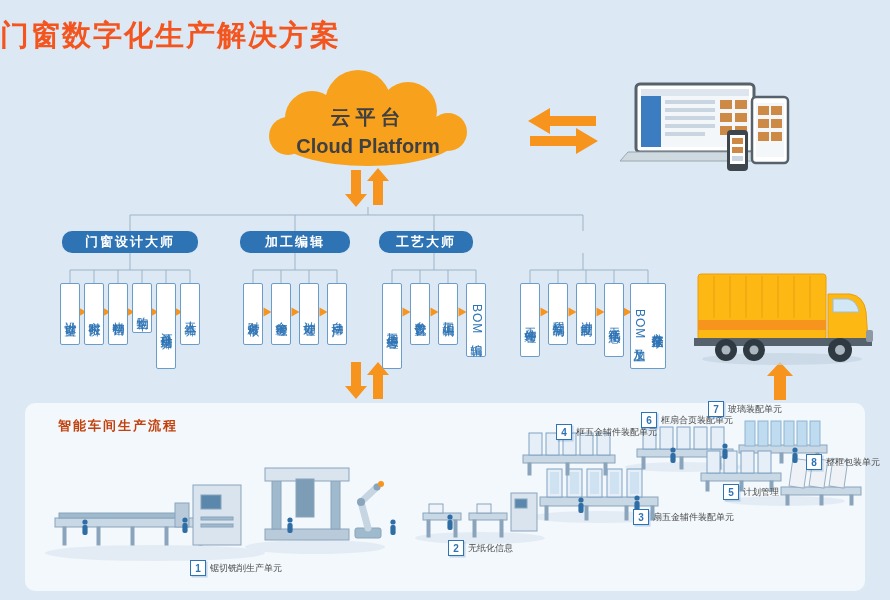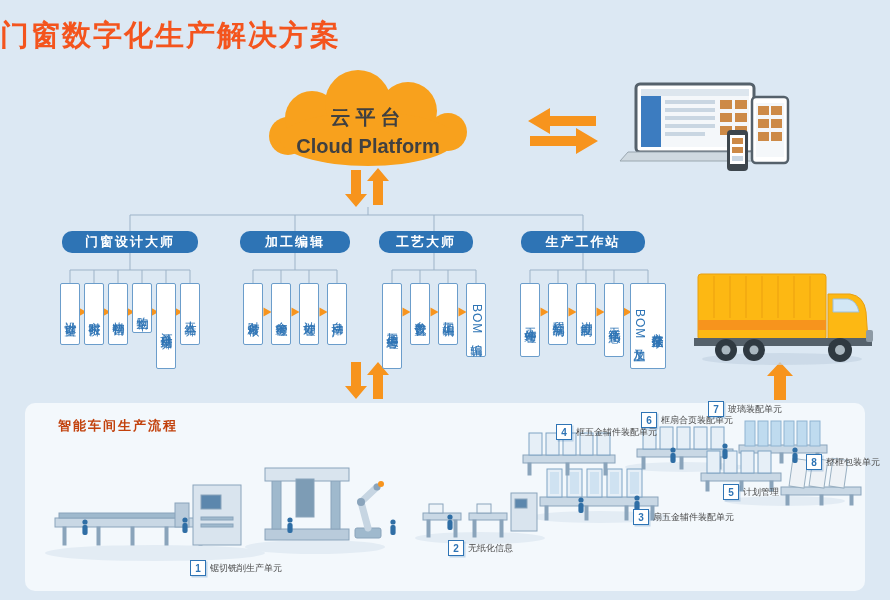--- a/index.html
+++ b/index.html
@@ -351,21 +351,20 @@
   <h1 class="title">门窗数字化生产解决方案</h1>
 
   <div class="cloud-text">
     <div class="cloud-cn">云平台</div>
     <div class="cloud-en">Cloud Platform</div>
   </div>
 
   <div class="group-header" style="left:62px;width:136px">门窗设计大师</div>
   <div class="group-header" style="left:240px;width:110px">加工编辑</div>
   <div class="group-header" style="left:379px;width:94px">工艺大师</div>
-  <div class="group-header" style="left:521px;width:124px">生产工作站</div>
 
   <div class="vbox" style="left:60px;top:283px;height:62px">设计窗型</div>
   <div class="vbox" style="left:84px;top:283px;height:62px">实时报价</div>
   <div class="vbox" style="left:108px;top:283px;height:62px">物料营销</div>
   <div class="vbox" style="left:132px;top:283px;height:50px">购物车</div>
   <div class="vbox" style="left:156px;top:283px;height:86px">订单自动结算</div>
   <div class="vbox" style="left:180px;top:283px;height:62px">人工结算</div>
 
   <div class="vbox" style="left:243px;top:283px;height:62px">财务审核</div>
   <div class="vbox" style="left:271px;top:283px;height:62px">余额管理</div>

